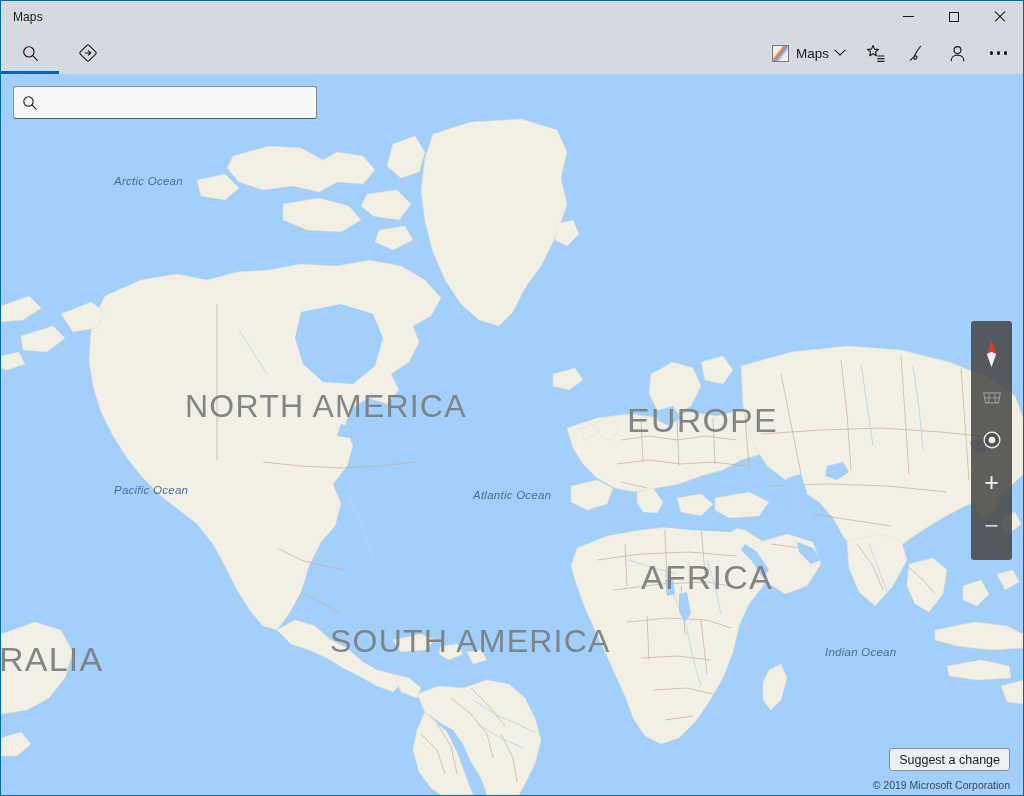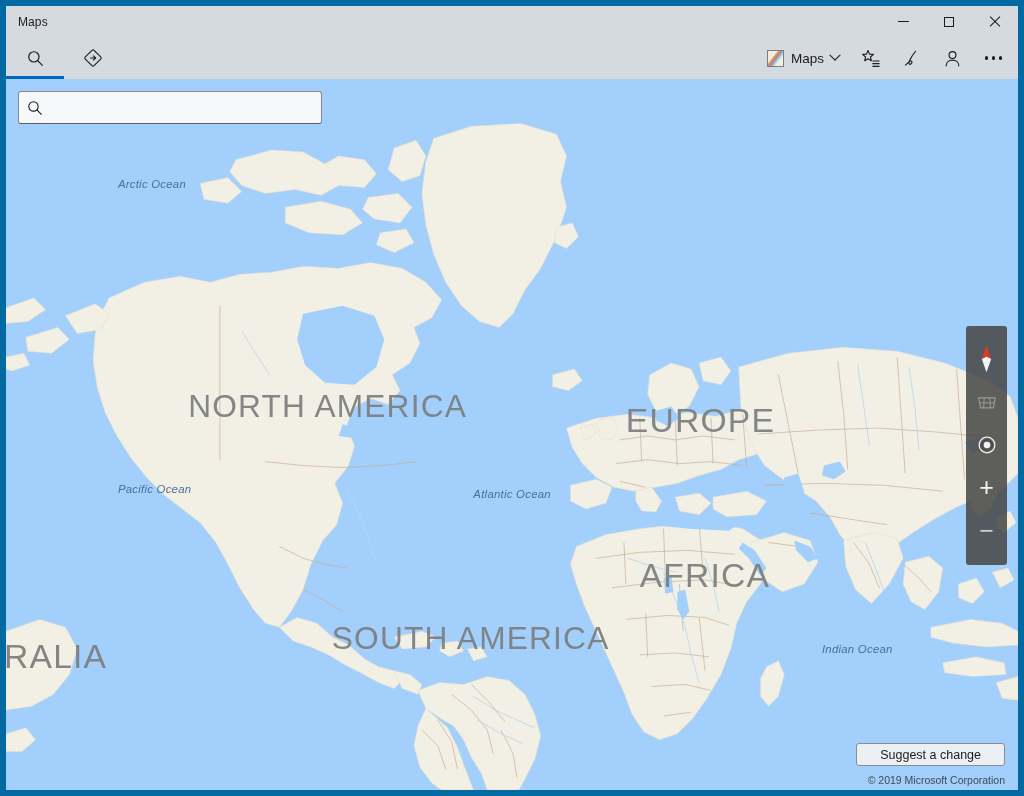--- a/index.html
+++ b/index.html
@@ -7,21 +7,21 @@
     width: 1024px; height: 796px;
     font-family: "Liberation Sans", sans-serif;
     overflow: hidden;
     background: #ffffff;
   }
 
   .app {
     position: relative;
     width: 1024px; height: 796px;
     display: flex; flex-direction: column;
-    border: 6px solid #0369a1;
+    border: 1px solid #0369a1;
     background: #ffffff;
   }
 
   
   .titlebar {
     position: relative;
     height: 31px; flex: 0 0 31px;
     background: #d5d9e0;
     display: flex; align-items: center;
   }
@@ -149,21 +149,21 @@
     width: 41px; height: 43px;
     display: flex; align-items: center; justify-content: center;
   }
   .mc.dim { opacity: .42; }
   .mc-plus, .mc-minus { color: #f2f2f2; font-size: 25px; line-height: 1; font-weight: 300; }
   .mc-minus { color: #cfcfcf; }
 
   
   .suggest {
     position: absolute; right: 13px; bottom: 24px;
-    height: 23px; padding: 0 23px;
+    height: 23px; padding: 0 9px;
     background: #eceff3;
     border: 1px solid #8a8d92;
     border-radius: 3px;
     font-family: "Liberation Sans", sans-serif;
     font-size: 12.5px; color: #1b1b1b;
     display: flex; align-items: center;
     z-index: 25;
   }
   .copyright {
     position: absolute; right: 13px; bottom: 4px;

